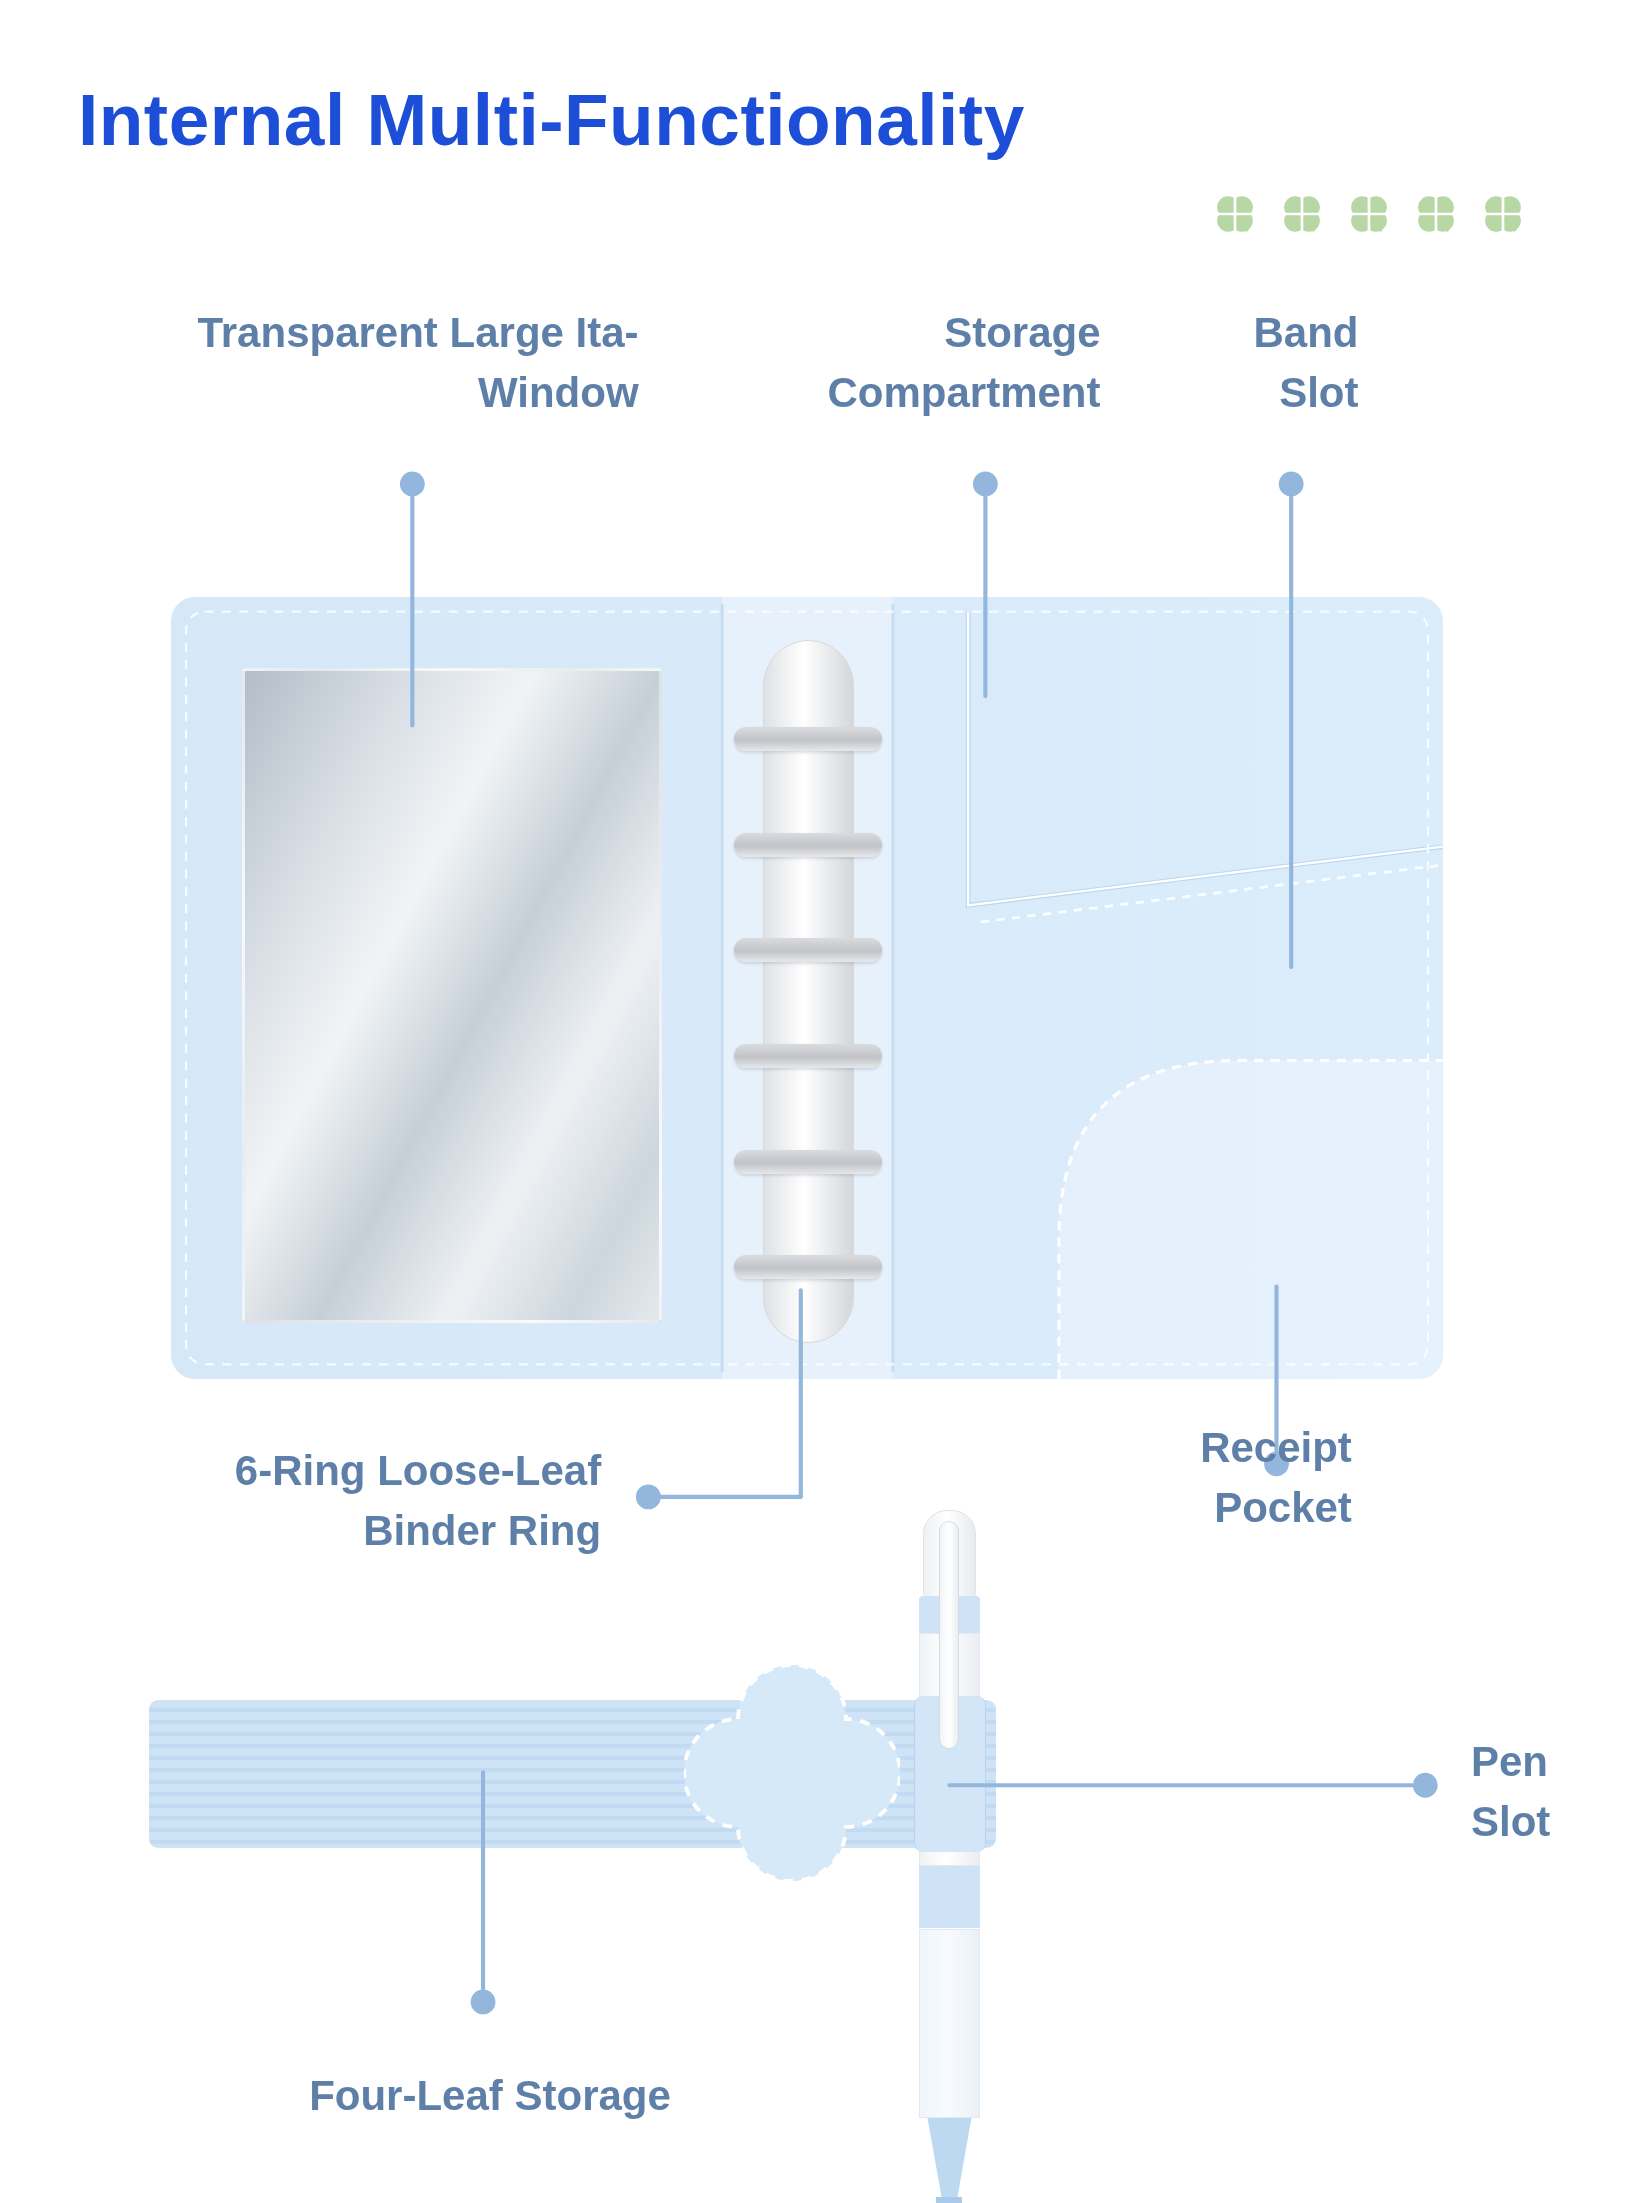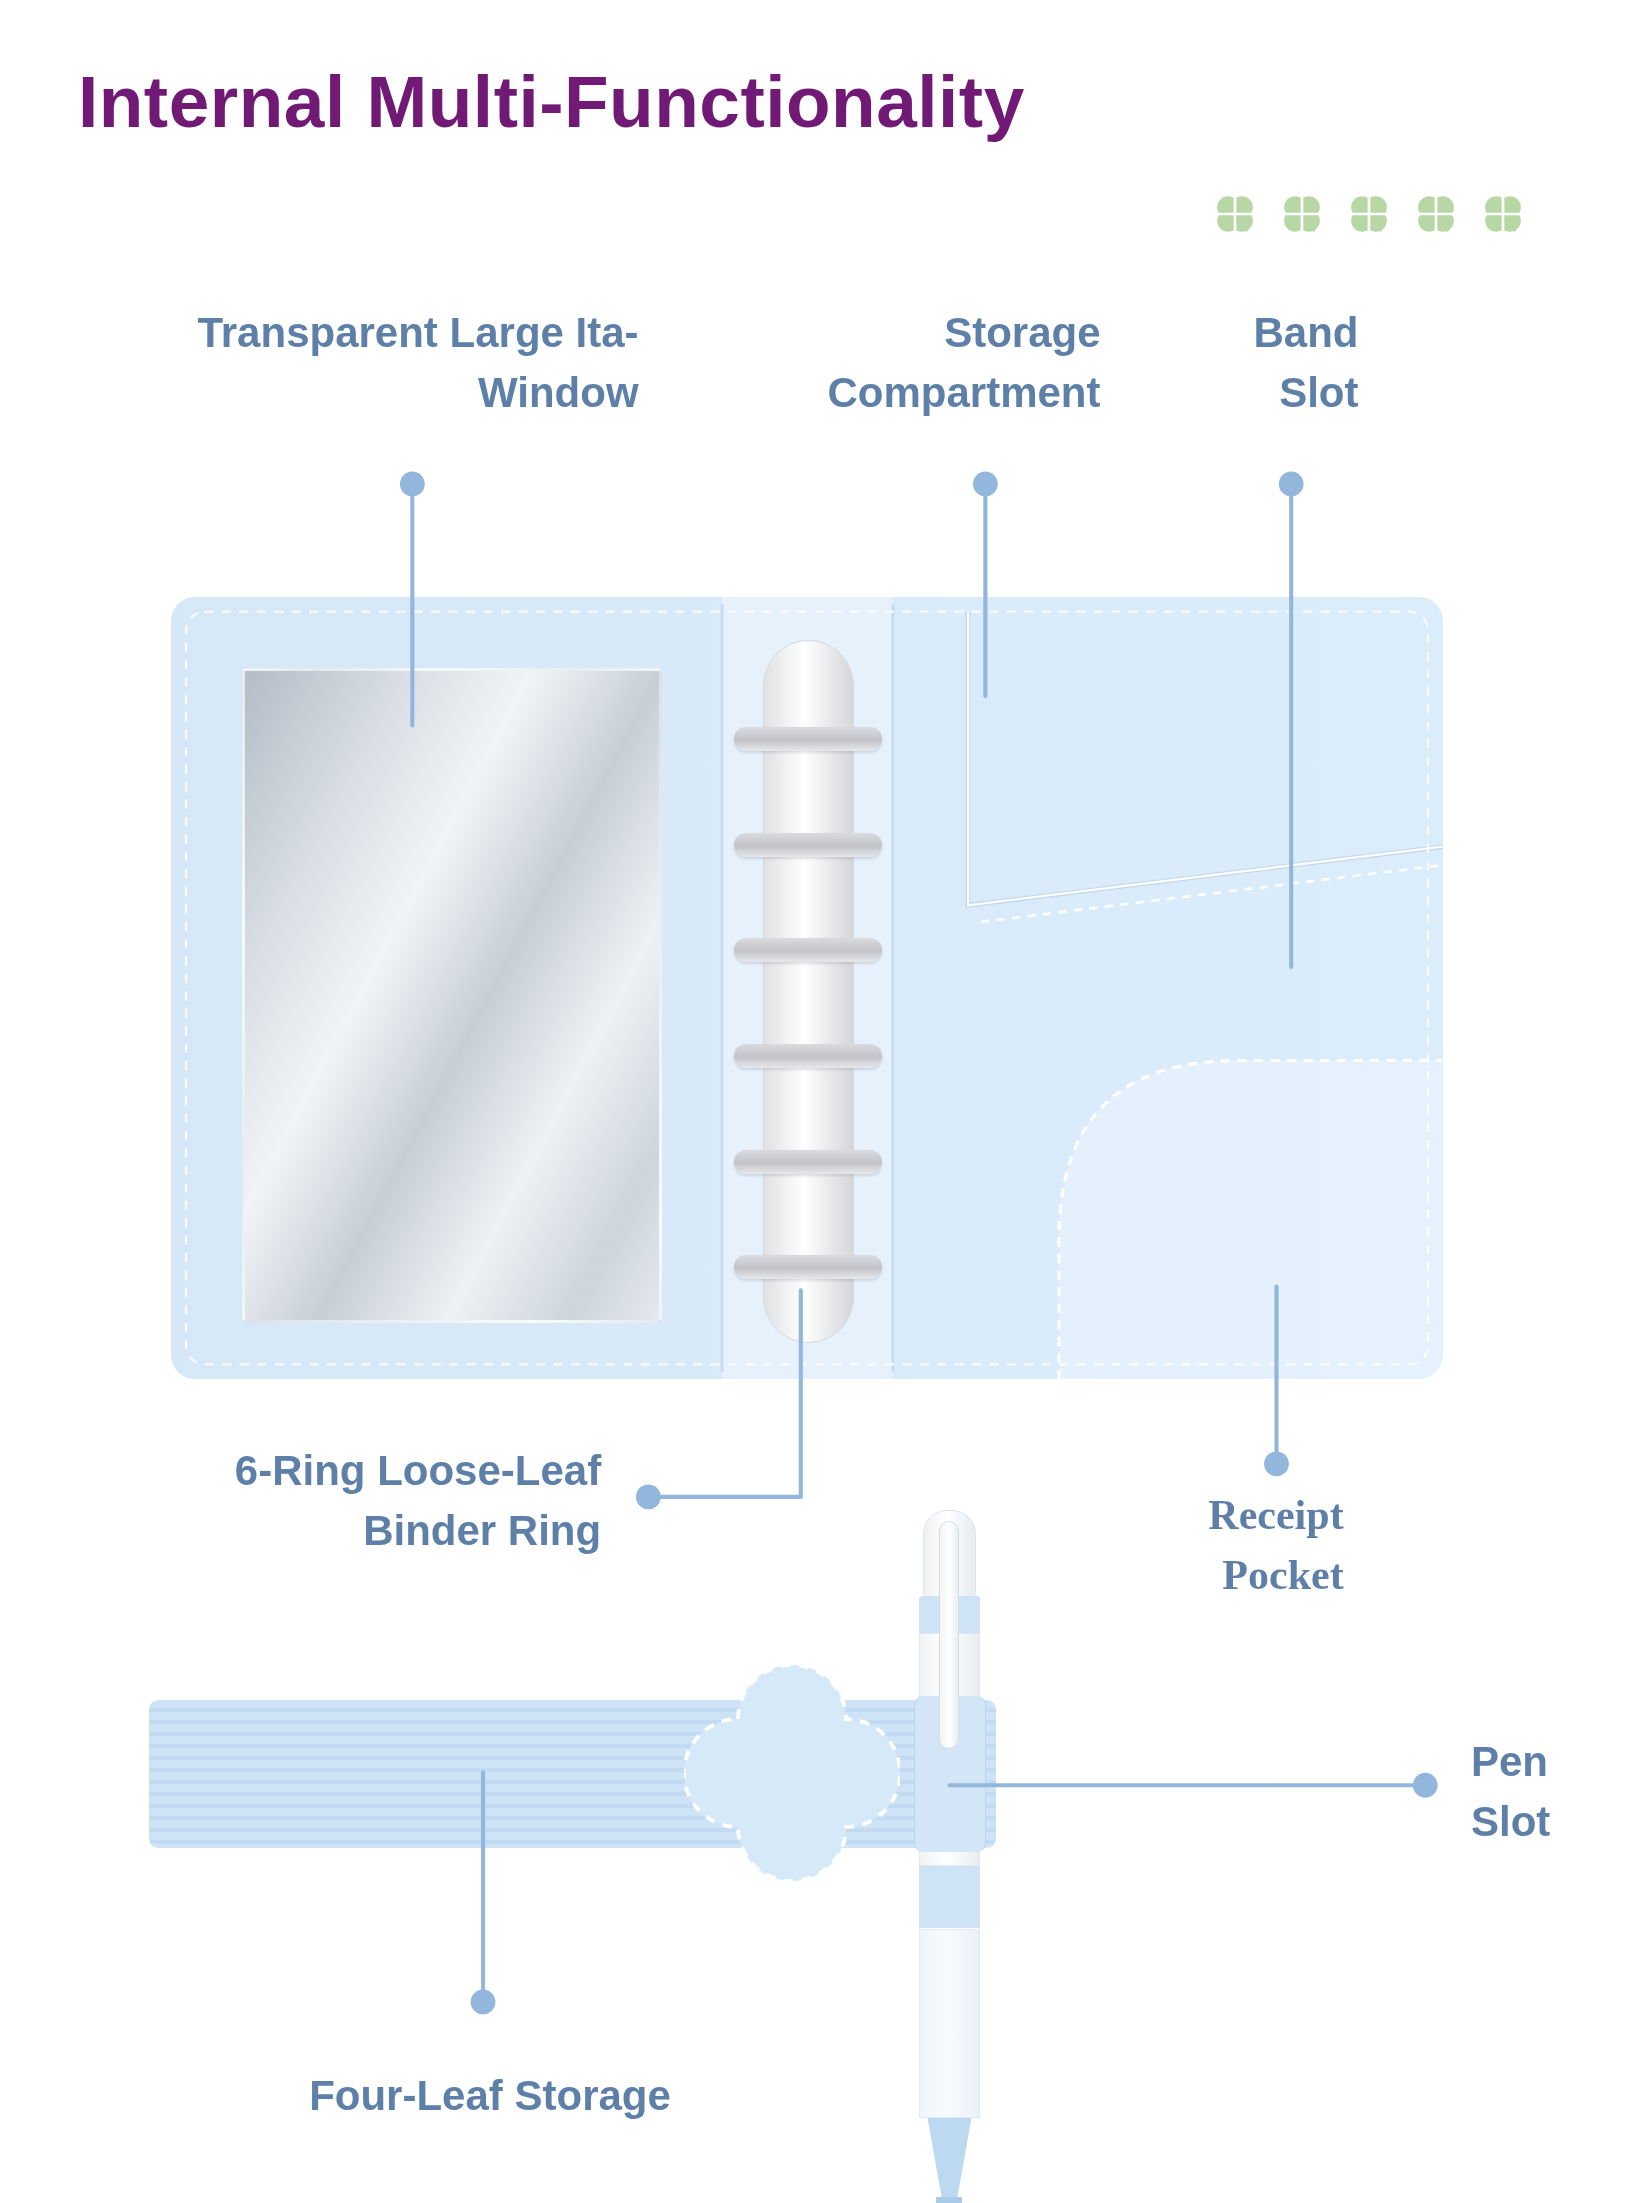--- a/index.html
+++ b/index.html
@@ -9,25 +9,25 @@
     height: 2204px;
     background: #ffffff;
     overflow: hidden;
     font-family: "Liberation Sans", "DejaVu Sans", sans-serif;
   }
 
   
   .title {
     position: absolute;
     left: 78px;
-    top: 48px;
+    top: 66px;
     font-size: 73px;
     font-weight: 800;
     letter-spacing: 0.5px;
-    color: #701a75;
+    color: #1d4ed8;
     z-index: 11;
     margin-top: 12px;
   }
 
   
   .clovers {
     position: absolute;
     left: 1214px;
     top: 193px;
     display: flex;
@@ -282,21 +282,21 @@
         <div class="ring" style="top: 404px;"></div>
         <div class="ring" style="top: 510px;"></div>
         <div class="ring" style="top: 615px;"></div>
       </div>
   </div>
 
   <div class="lbl" style="left:418px; top:1429px;margin-top:12px;">
     <span class="ln">6-Ring Loose-Leaf</span>
     <span class="ln">Binder Ring</span>
   </div>
-  <div class="lbl" style="left:1276px; top:1486px;font-family:Liberation Serif, serif;">
+  <div class="lbl" style="left:1276px; top:1418px;">
     <span class="ln">Receipt</span>
     <span class="ln">Pocket</span>
   </div>
 
   <div class="pen">
     <div class="pen-cap"></div>
     <div class="pen-collar"></div>
     <div class="pen-body"></div>
     <div class="pen-ring"></div>
     <div class="pen-lower"></div>

